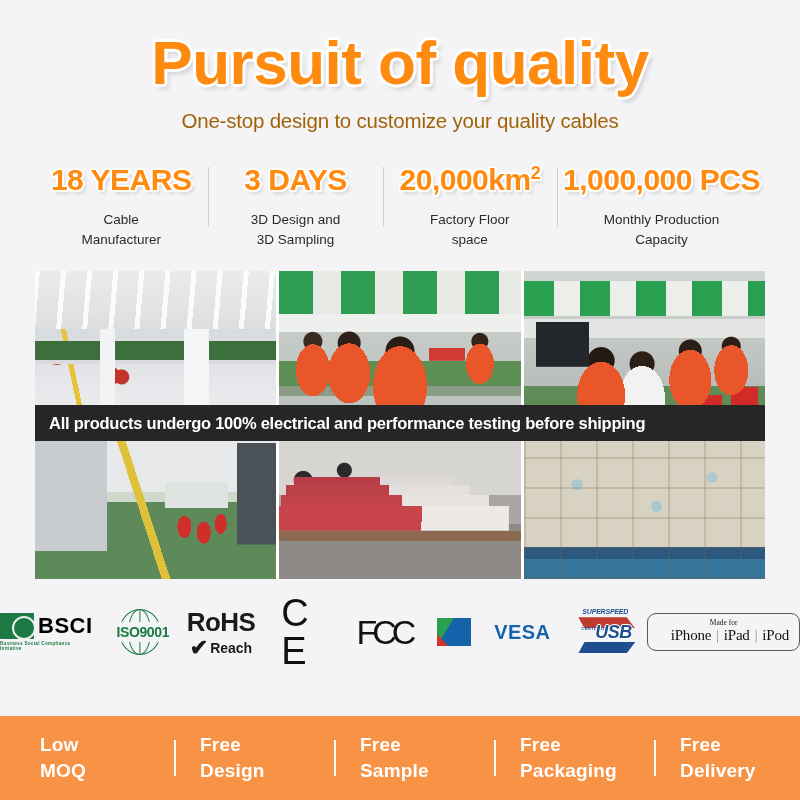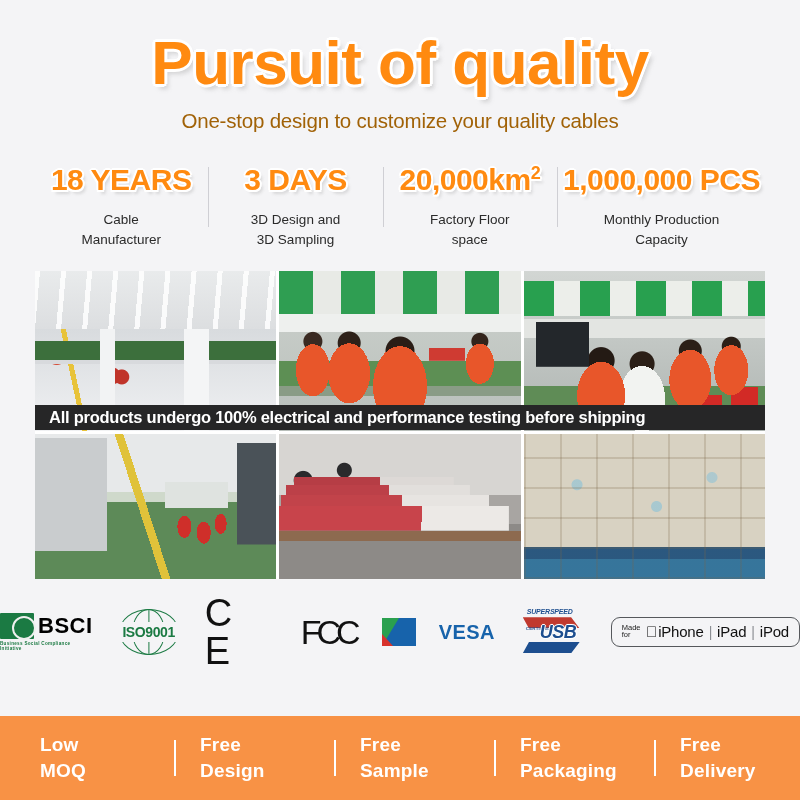--- a/index.html
+++ b/index.html
@@ -236,21 +236,21 @@
       radial-gradient(circle at 55% 50%, rgba(120,190,220,.5) 0 5px, transparent 6px),
       radial-gradient(circle at 78% 30%, rgba(120,190,220,.45) 0 5px, transparent 6px),
       linear-gradient(180deg, transparent 0 78%, rgba(0,0,0,.08) 78% 100%);
   }
 
   
   .photo-caption {
     position:absolute;
     left:0; right:0;
     top:134px;
-    height:25px;
+    height:36px;
     background:#262627;
     color:#ffffff;
     font-size:16.5px;
     font-weight:bold;
     letter-spacing:-0.25px;
     display:flex;
     align-items:center;
     padding-left:14px;
     z-index:5;
   }
@@ -379,22 +379,23 @@
     color:#1d4e8f; letter-spacing:-0.5px;
     text-shadow:0 0 2px #fff, 1px 0 0 #fff, -1px 0 0 #fff, 0 1px 0 #fff, 0 -1px 0 #fff;
   }
 
   
   .mfi {
     border:1.4px solid #55585c;
     border-radius:9px;
     padding:5px 10px 6px 10px;
     display:flex;
-    flex-direction:row;
+    flex-direction:column;
     background:#f4f4f6;
+    font-family:Liberation Serif, serif;
   }
   .mfi-top { font-size:7.5px; color:#1a1a1a; line-height:1; margin-bottom:1px; }
   .mfi-row { display:flex; align-items:center; font-size:15px; color:#111; letter-spacing:-0.2px; }
   .mfi-apple { font-size:15px; margin-right:1px; line-height:1; }
   .mfi-sep { color:#8d9095; margin:0 5px; font-size:14px; }
 
   
   .bottom-bar {
     position:absolute;
     left:0; right:0; bottom:0;
@@ -472,20 +473,27 @@
       <span class="bsci-text">BSCI</span>
     </div>
     <div class="bsci-sub">Business Social Compliance Initiative</div>
   </div>
 
   <div class="cert iso">
     <span class="iso-globe"></span>
     <span class="iso-label">ISO9001</span>
   </div>
 
+  <div class="cert rohs">
+    <div class="rohs-main">RoHS</div>
+    <div class="rohs-sub">
+      <span class="rohs-check">✔</span>
+      <span class="rohs-reach">Reach</span>
+    </div>
+  </div>
 
   <div class="cert">
     <span class="ce">C E</span>
   </div>
 
   <div class="cert">
     <span class="fcc">FCC</span>
   </div>
 
   <div class="cert vesa">

